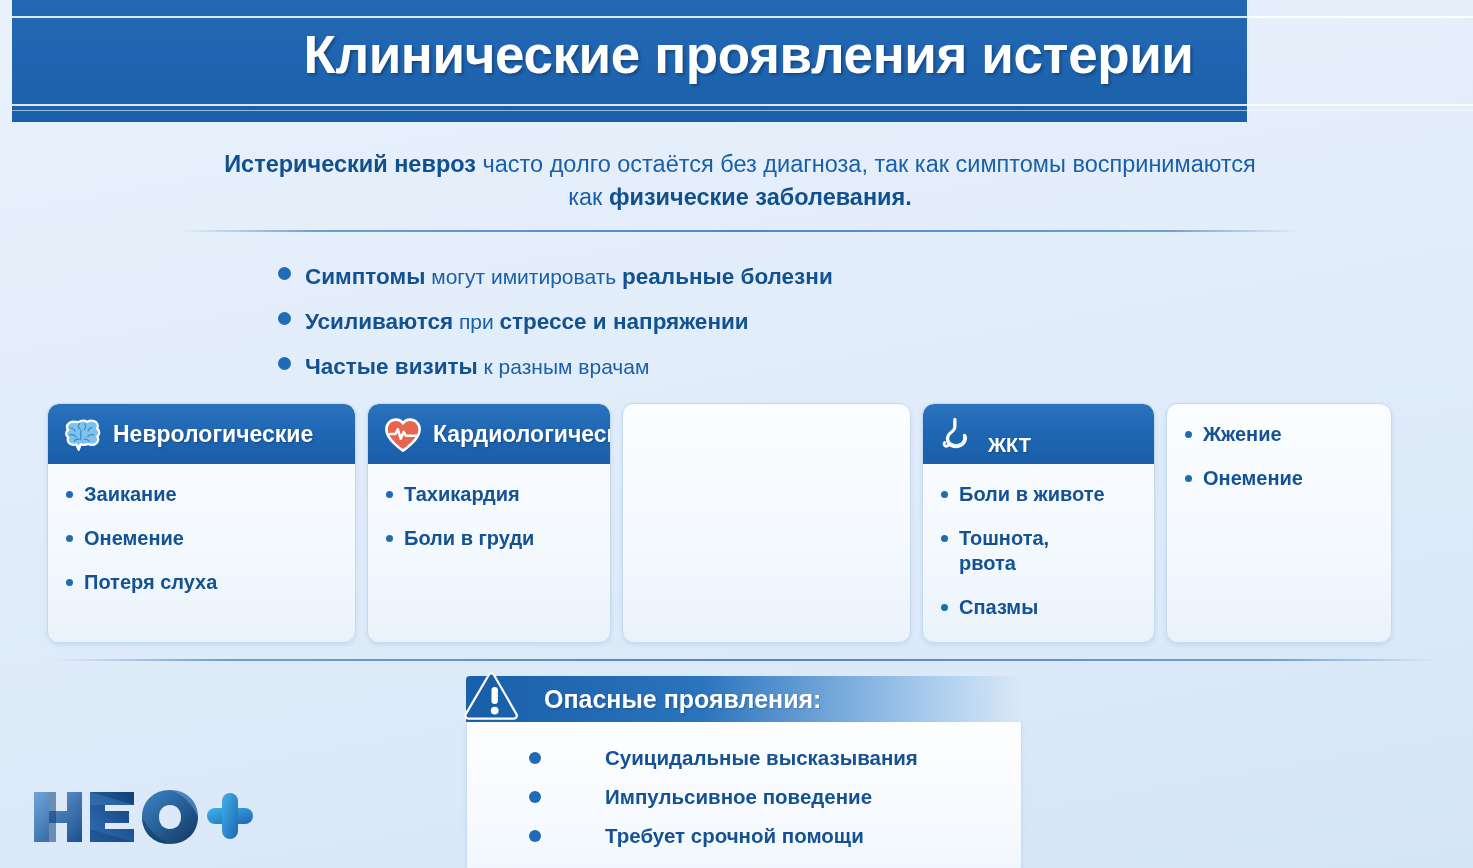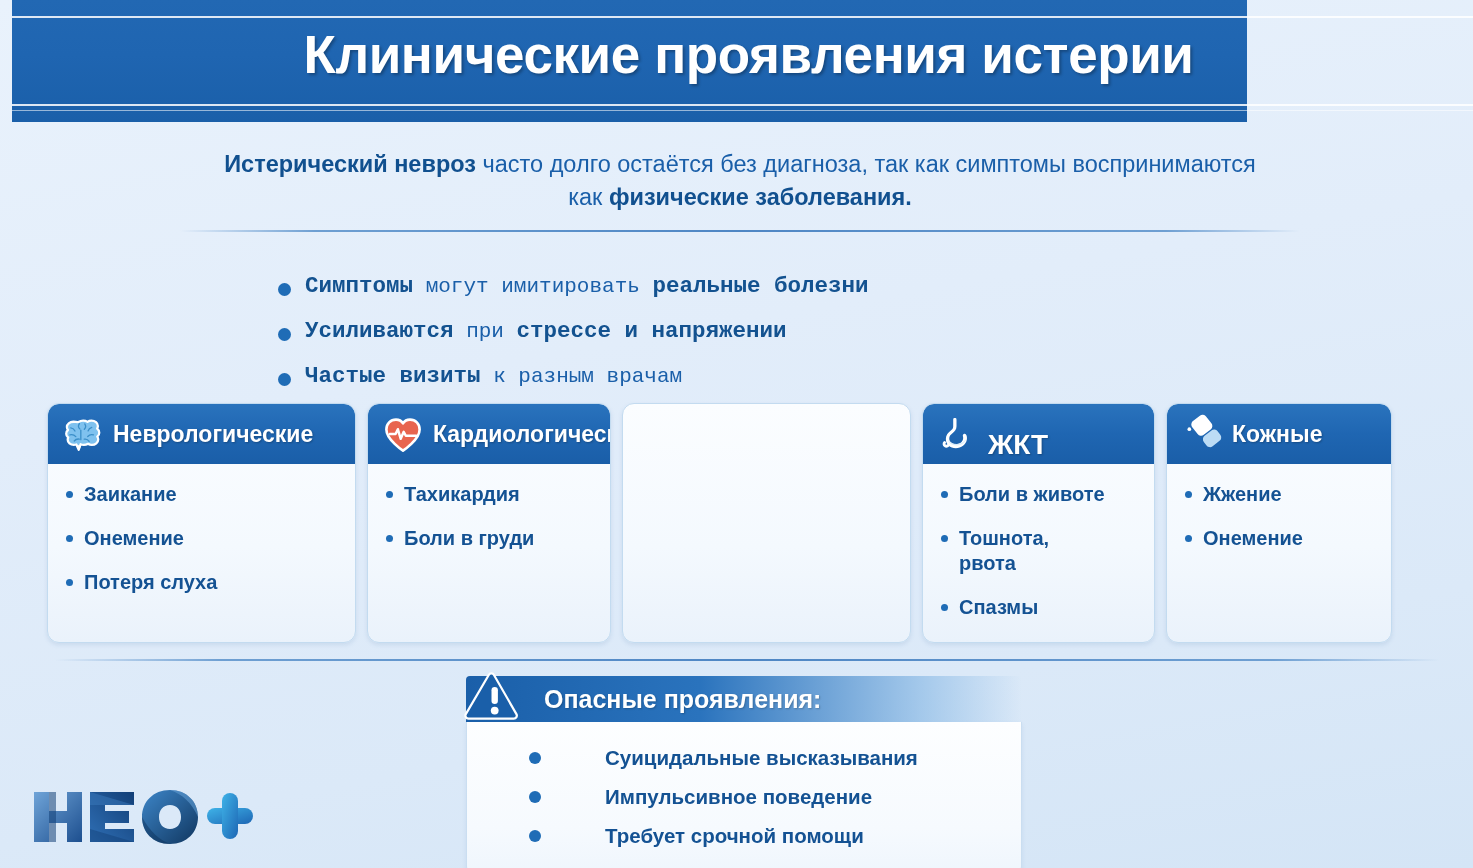--- a/index.html
+++ b/index.html
@@ -37,21 +37,21 @@
 
   .divider {
     position:absolute; height:2px;
     background:linear-gradient(90deg,rgba(110,160,210,0) 0%,#6e9fd2 12%,#4e86c4 50%,#6e9fd2 88%,rgba(110,160,210,0) 100%);
   }
   .divider.d1 { left:180px; top:230px; width:1120px; }
   .divider.d2 { left:55px; top:659px; width:1385px; }
 
   
   .toplist { position:absolute; left:278px; top:254px; width:900px; }
-  .toprow { display:flex; align-items:flex-end; height:45px;font-family:Liberation Mono, monospace; }
+  .toprow { display:flex; align-items:center; height:45px; }
   .dot {
     width:13px; height:13px; border-radius:50%;
     background:#1f6cb6; margin-right:14px; flex:0 0 auto;
     position:relative; top:-3px;
   }
   .toptext { color:#1a5fa9; font-size:21px; white-space:nowrap; }
   .toptext .bold { font-weight:bold; font-size:22.5px; color:#135290; }
 
   
   .cards { position:absolute; left:47px; top:403px; display:flex; gap:11px; }
@@ -74,21 +74,21 @@
     height:60px; flex:0 0 auto;
     background:linear-gradient(180deg,#2a73bd 0%,#1f66b2 50%,#1a5ea8 100%);
     display:flex; align-items:center; padding-left:14px;
     border-radius:11px 11px 0 0;
   }
   .card-head .ico { width:42px; height:42px; flex:0 0 auto; margin-right:9px; }
   .card-head .ttl {
     color:#fff; font-size:23px; font-weight:bold; white-space:nowrap;
     text-shadow:1px 1px 2px rgba(0,0,0,.25);
   }
-  .card.c4 .card-head .ttl { font-size:28px;margin-top:22px; }
+  .card.c4 .card-head .ttl { font-size:20px;margin-top:22px; }
 
   .card-body { padding:18px 10px 8px 18px; }
   .sym { display:flex; align-items:flex-start; margin-bottom:19px; }
   .sym .sdot {
     width:7px; height:7px; border-radius:50%; background:#1f6cb6;
     margin:9px 11px 0 0; flex:0 0 auto;
   }
   .sym .stxt {
     color:#145293; font-size:20px; font-weight:bold; line-height:25px;
   }
@@ -246,33 +246,20 @@
 рвота</span>
         </div>
       <div class="sym">
           <span class="sdot"></span>
           <span class="stxt">Спазмы</span>
         </div>
     </div>
   </div>
 
   <div class="card c5">
-    <div class="card-head">
-      <span class="ico">
-        <svg viewBox="0 0 48 48" width="42" height="42">
-          <g transform="rotate(-38 24 24)">
-            <rect x="20" y="6" width="20" height="20" rx="5" fill="#ffffff"></rect>
-            <rect x="20" y="27.5" width="20" height="15" rx="5" fill="#bcdcf5"></rect>
-          </g>
-          <circle cx="15.5" cy="11.5" r="2.6" fill="#ffffff"></circle>
-          <circle cx="9.5" cy="18.5" r="2.1" fill="#ffffff"></circle>
-        </svg>
-      </span>
-      <span class="ttl">Кожные</span>
-    </div>
     <div class="card-body">
       <div class="sym">
           <span class="sdot"></span>
           <span class="stxt">Жжение</span>
         </div>
       <div class="sym">
           <span class="sdot"></span>
           <span class="stxt">Онемение</span>
         </div>
     </div>

